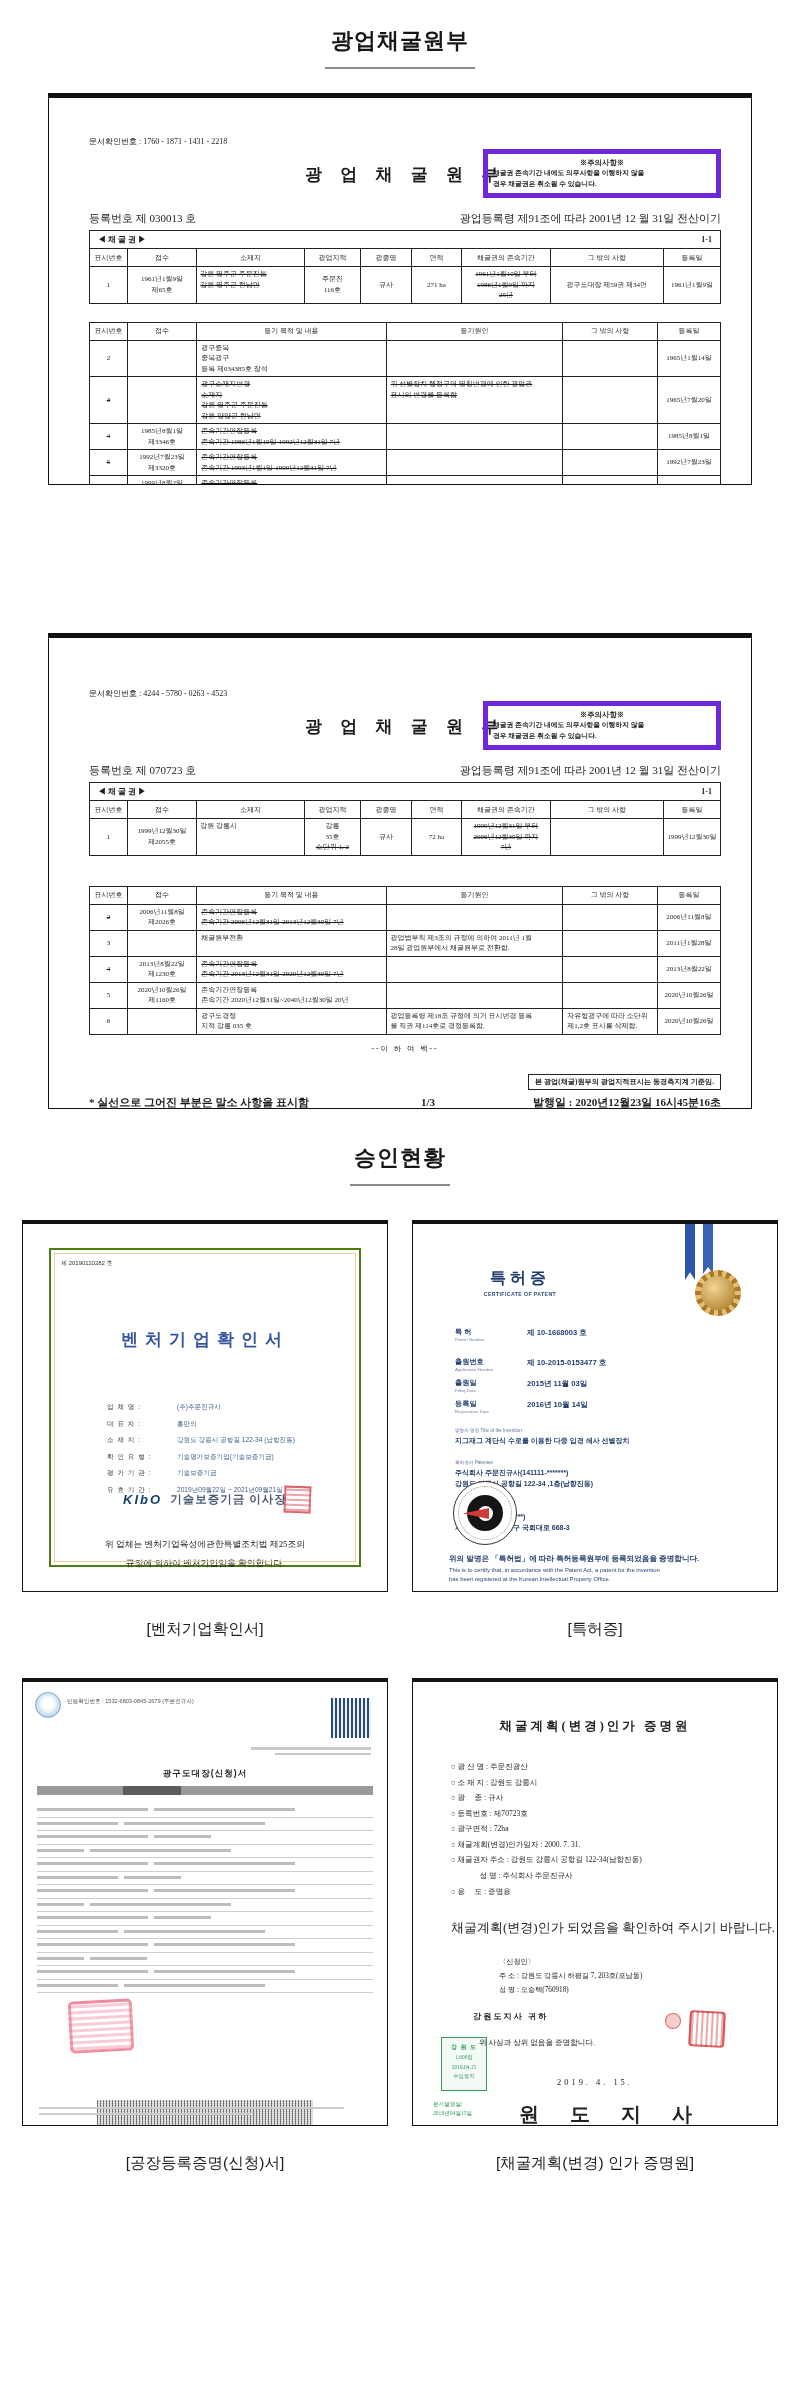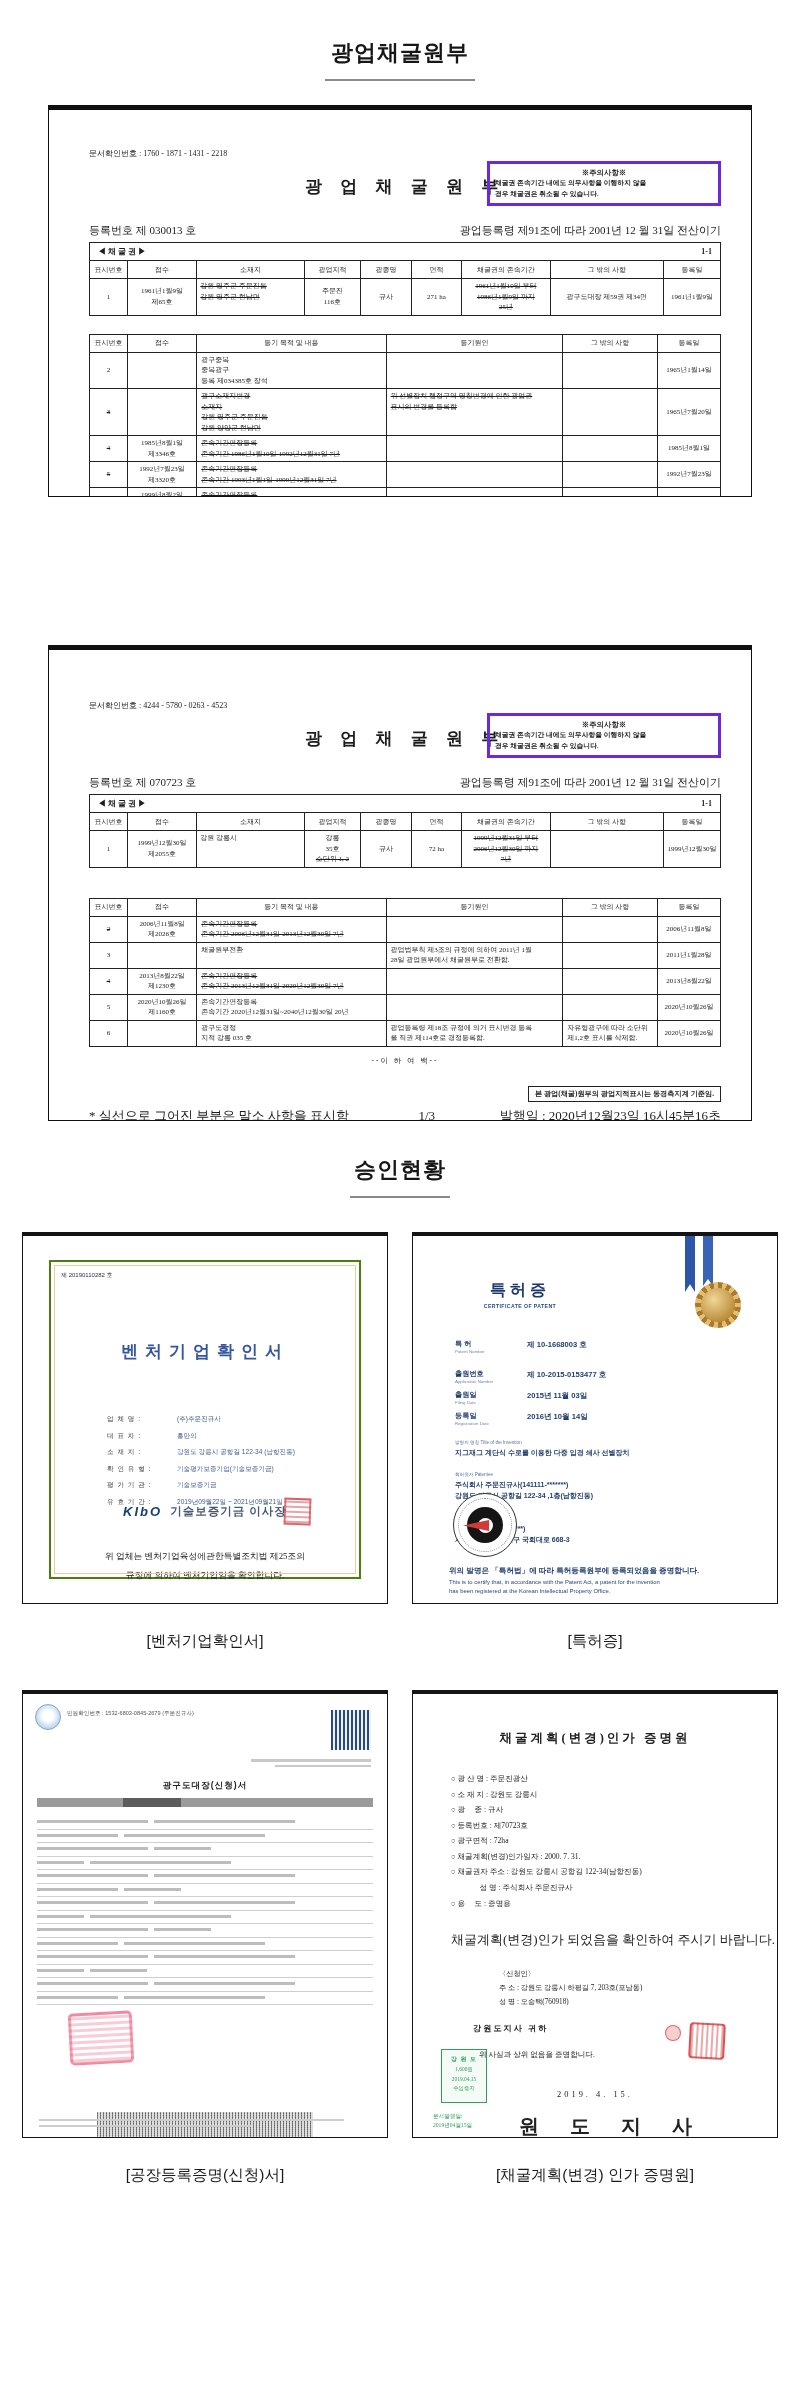--- a/index.html
+++ b/index.html
@@ -1,52 +1,52 @@
 <!DOCTYPE html>
 <html><head>
 <meta charset="utf-8">
 <style>
   html,body{margin:0;padding:0;background:#fff;}
   body{width:800px;height:2400px;font-family:"Liberation Sans",sans-serif;color:#1d1d1d;}
   .page{position:relative;width:800px;height:2400px;overflow:hidden;background:#fff;}
 
   
-  .sec-title{text-align:center;margin:0;padding-top:38px;}
+  .sec-title{text-align:center;margin:0;padding-top:26px;}
   .sec-title .t{display:inline-block;font-size:22px;font-weight:700;letter-spacing:1px;color:#161616;}
   .underbar{height:2px;background:#8a8a8a;margin:11px auto 0;}
   .ub1{width:150px;} .ub2{width:100px;}
 
   
   .docbox{width:704px;margin:24px auto 0;border:1.5px solid #101010;border-top:5px solid #101010;
           background:#fff;position:relative;overflow:hidden;font-family:"Liberation Serif",serif;}
   #doc1{height:392px;padding:38px 30px 10px 40px;box-sizing:border-box;}
   #doc2{height:476px;padding:50px 30px 10px 40px;box-sizing:border-box;margin-top:148px;}
   .doc-confirm{font-size:8px;color:#222;}
   .doc-head{position:relative;height:58px;}
   .doc-title{position:absolute;left:50%;transform:translateX(-50%);top:16px;font-size:17px;font-weight:700;letter-spacing:7px;white-space:nowrap;}
-  .notice{position:absolute;right:0;top:2px;width:218px;border:3px solid #6d28d9;padding:3px 5px;font-size:6.8px;font-weight:700;line-height:1.55;}
+  .notice{position:absolute;right:0;top:2px;width:218px;border:5px solid #6d28d9;padding:3px 5px;font-size:6.8px;font-weight:700;line-height:1.55;}
   .notice-head{text-align:center;font-size:7.4px;}
   .reg-line{display:flex;justify-content:space-between;font-size:11px;margin-top:6px;}
   .band{border:1px solid #222;border-bottom:none;display:flex;justify-content:space-between;align-items:center;
         padding:3px 8px;font-size:8px;font-weight:700;margin-top:4px;}
   table.regtbl{width:100%;border-collapse:collapse;table-layout:fixed;}
   .regtbl th,.regtbl td{border:1px solid #222;font-size:7px;font-weight:400;padding:2px 3px;
         vertical-align:middle;text-align:center;overflow:hidden;white-space:nowrap;}
   .regtbl th{height:13px;}
   .cl{line-height:1.5;}
   .st{text-decoration:line-through;text-decoration-thickness:1px;}
   table.ta td:nth-child(3){text-align:left;vertical-align:top;}
   table.ta td:nth-child(7){vertical-align:top;}
   table.tb{margin-top:18px;}
   #doc2 table.tb{margin-top:30px;}
   table.tb td:nth-child(3),table.tb td:nth-child(4),table.tb td:nth-child(5){text-align:left;vertical-align:top;padding-left:4px;}
   .endnote{text-align:center;font-size:7.4px;margin-top:9px;letter-spacing:2px;}
   .foot-note-box{margin-left:auto;width:fit-content;border:1px solid #222;padding:2px 6px;font-size:7.2px;font-weight:700;margin-top:13px;}
   #doc2 .foot-note-box{margin-top:20px;}
-  .foot-line{display:flex;align-items:center;font-size:13px;margin-top:5px;}
+  .foot-line{display:flex;align-items:center;font-size:11px;margin-top:5px;font-weight:bold;}
   .foot-line .fl-a{flex:1;text-align:left;}
   .foot-line .fl-b{flex:0 0 60px;text-align:right;}
   .foot-line .fl-c{flex:1;text-align:right;}
   .strips{display:flex;gap:12px;margin-top:7px;align-items:flex-start;}
   .wm{width:54px;height:28px;display:flex;align-items:center;justify-content:center;font-size:14px;font-weight:700;
       color:#c6c6c6;letter-spacing:2px;
       background:repeating-conic-gradient(#e3e3e3 0% 25%,#f4f4f4 0% 50%);background-size:3px 3px;}
   .strip{flex:1;height:28px;position:relative;
       background-image:repeating-linear-gradient(90deg,rgba(110,110,110,.5) 0 1px,rgba(235,235,235,.9) 1px 3px),
                        repeating-linear-gradient(0deg,rgba(130,130,130,.45) 0 1px,rgba(244,244,244,.8) 1px 2px);

